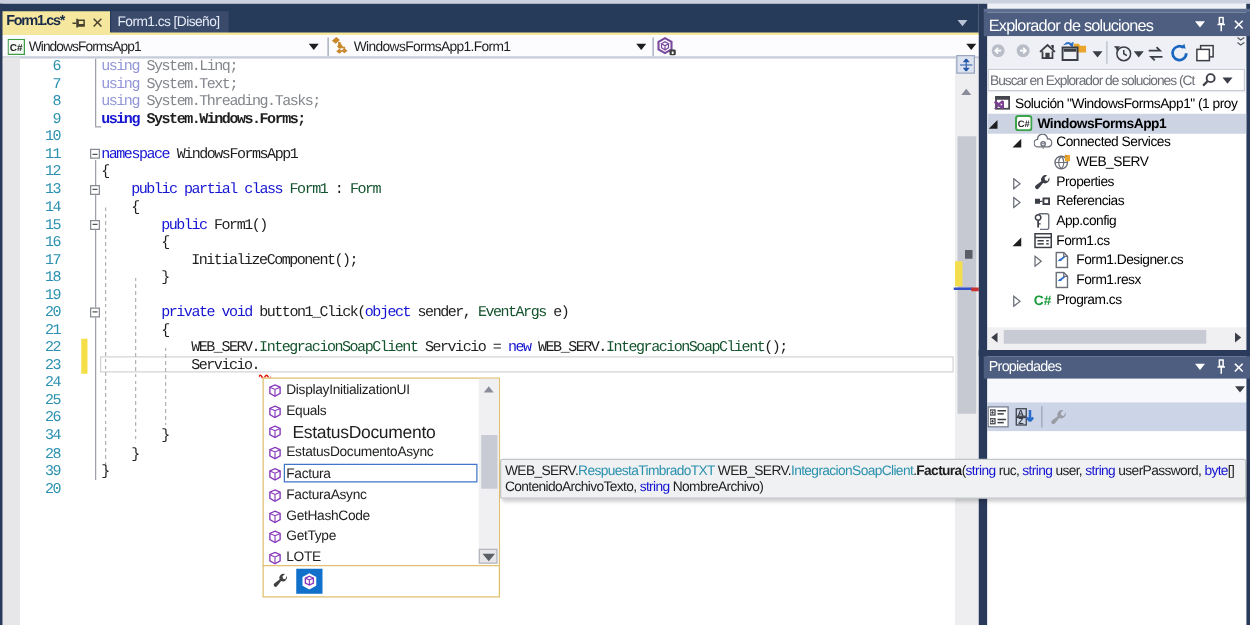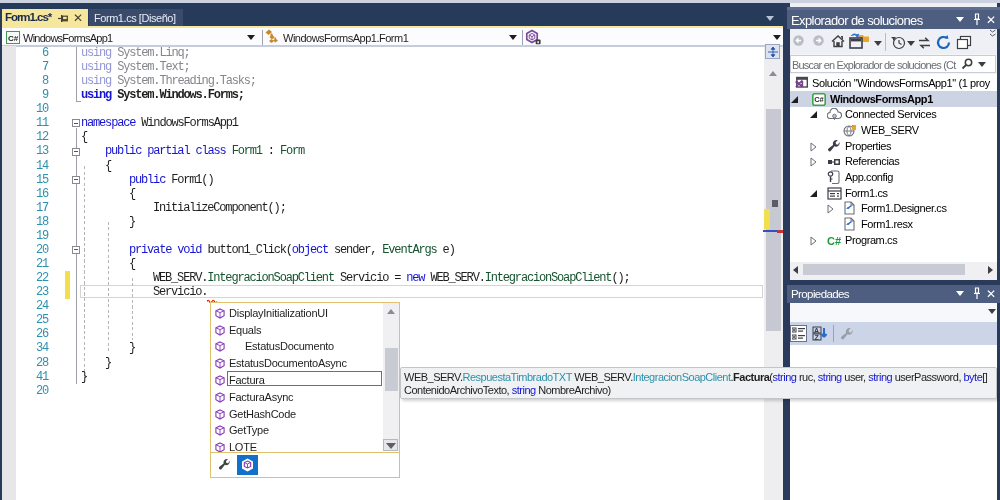--- a/index.html
+++ b/index.html
@@ -96,21 +96,21 @@
       <div class="ln mono" style="left:14px;top:228.91px">19</div>
       <div class="ln mono" style="left:14px;top:242.98px">20</div>
       <div class="ln mono" style="left:14px;top:257.05px">21</div>
       <div class="ln mono" style="left:14px;top:271.12px">22</div>
       <div class="ln mono" style="left:14px;top:285.19px">23</div>
       <div class="ln mono" style="left:14px;top:299.26px">24</div>
       <div class="ln mono" style="left:14px;top:313.33px">25</div>
       <div class="ln mono" style="left:14px;top:327.40px">26</div>
       <div class="ln mono" style="left:14px;top:341.47px">34</div>
       <div class="ln mono" style="left:14px;top:355.54px">28</div>
-      <div class="ln mono" style="left:14px;top:369.61px">41</div>
+      <div class="ln mono" style="left:14px;top:369.61px">39</div>
       <div class="ln mono" style="left:14px;top:383.68px">20</div>
     </div>
 
 <div class="abs" style="left:76px;top:47px;width:1px;height:54px;background:#9da0a8"></div>
 <div class="abs" style="left:76px;top:101px;width:5px;height:1px;background:#9da0a8"></div>
 <div class="abs" style="left:76px;top:128px;width:1px;height:256px;background:#9da0a8"></div>
 
 <div class="abs" style="left:84px;top:166px;width:1px;height:216px;background:repeating-linear-gradient(to bottom,#b4b4b4 0,#b4b4b4 3px,transparent 3px,transparent 5.5px)"></div>
 <div class="abs" style="left:108px;top:222px;width:1px;height:132px;background:repeating-linear-gradient(to bottom,#b4b4b4 0,#b4b4b4 3px,transparent 3px,transparent 5.5px)"></div>
 <div class="abs" style="left:132px;top:278px;width:1px;height:62px;background:repeating-linear-gradient(to bottom,#b4b4b4 0,#b4b4b4 3px,transparent 3px,transparent 5.5px)"></div>
@@ -355,21 +355,21 @@
             <path d="M5.5 1l4.5 2v5.5l-4.5 2.5-4.5-2.5V3z" fill="#fff" stroke="#8637ba" stroke-width="1.2"></path>
             <path d="M1 3l4.5 2L10 3M5.5 5v6" stroke="#8637ba" stroke-width="1" fill="none"></path>
           </svg></div><span style="font-size:11px;letter-spacing:-0.25px;color:#1e1e1e;vertical-align:middle;position:relative;left:1px">DisplayInitializationUI</span></div>
       <div class="abs" style="left:212px;top:319.8px;width:168px;height:16.8px"><div style="position:relative;width:16px;height:16px;display:inline-block;vertical-align:middle"><svg width="10" height="11" viewBox="0 0 11 12" style="position:absolute;left:3px;top:3px">
             <path d="M5.5 1l4.5 2v5.5l-4.5 2.5-4.5-2.5V3z" fill="#fff" stroke="#8637ba" stroke-width="1.2"></path>
             <path d="M1 3l4.5 2L10 3M5.5 5v6" stroke="#8637ba" stroke-width="1" fill="none"></path>
           </svg></div><span style="font-size:11px;letter-spacing:-0.25px;color:#1e1e1e;vertical-align:middle;position:relative;left:1px">Equals</span></div>
       <div class="abs" style="left:212px;top:336.6px;width:168px;height:16.8px"><div style="position:relative;width:16px;height:16px;display:inline-block;vertical-align:middle"><svg width="10" height="11" viewBox="0 0 11 12" style="position:absolute;left:3px;top:3px">
             <path d="M5.5 1l4.5 2v5.5l-4.5 2.5-4.5-2.5V3z" fill="#fff" stroke="#8637ba" stroke-width="1.2"></path>
             <path d="M1 3l4.5 2L10 3M5.5 5v6" stroke="#8637ba" stroke-width="1" fill="none"></path>
-          </svg></div><span style="font-size:11px;letter-spacing:-0.25px;color:#1e1e1e;vertical-align:middle;position:relative;left:17px">EstatusDocumento</span></div>
+          </svg></div><span style="font-size:14px;letter-spacing:-0.25px;color:#1e1e1e;vertical-align:middle;position:relative;left:6px">EstatusDocumento</span></div>
       <div class="abs" style="left:212px;top:353.4px;width:168px;height:16.8px"><div style="position:relative;width:16px;height:16px;display:inline-block;vertical-align:middle"><svg width="10" height="11" viewBox="0 0 11 12" style="position:absolute;left:3px;top:3px">
             <path d="M5.5 1l4.5 2v5.5l-4.5 2.5-4.5-2.5V3z" fill="#fff" stroke="#8637ba" stroke-width="1.2"></path>
             <path d="M1 3l4.5 2L10 3M5.5 5v6" stroke="#8637ba" stroke-width="1" fill="none"></path>
           </svg></div><span style="font-size:11px;letter-spacing:-0.25px;color:#1e1e1e;vertical-align:middle;position:relative;left:1px">EstatusDocumentoAsync</span></div>
       <div class="abs" style="left:212px;top:370.2px;width:168px;height:16.8px"><div style="position:relative;width:16px;height:16px;display:inline-block;vertical-align:middle"><svg width="10" height="11" viewBox="0 0 11 12" style="position:absolute;left:3px;top:3px">
             <path d="M5.5 1l4.5 2v5.5l-4.5 2.5-4.5-2.5V3z" fill="#fff" stroke="#8637ba" stroke-width="1.2"></path>
             <path d="M1 3l4.5 2L10 3M5.5 5v6" stroke="#8637ba" stroke-width="1" fill="none"></path>
           </svg></div><span style="font-size:11px;letter-spacing:-0.25px;color:#1e1e1e;vertical-align:middle;position:relative;left:1px">Factura</span></div>
       <div class="abs" style="left:227px;top:370.7px;width:155px;height:15px;border:1px solid #4076c8"></div>
       <div class="abs" style="left:212px;top:387.0px;width:168px;height:16.8px"><div style="position:relative;width:16px;height:16px;display:inline-block;vertical-align:middle"><svg width="10" height="11" viewBox="0 0 11 12" style="position:absolute;left:3px;top:3px">

